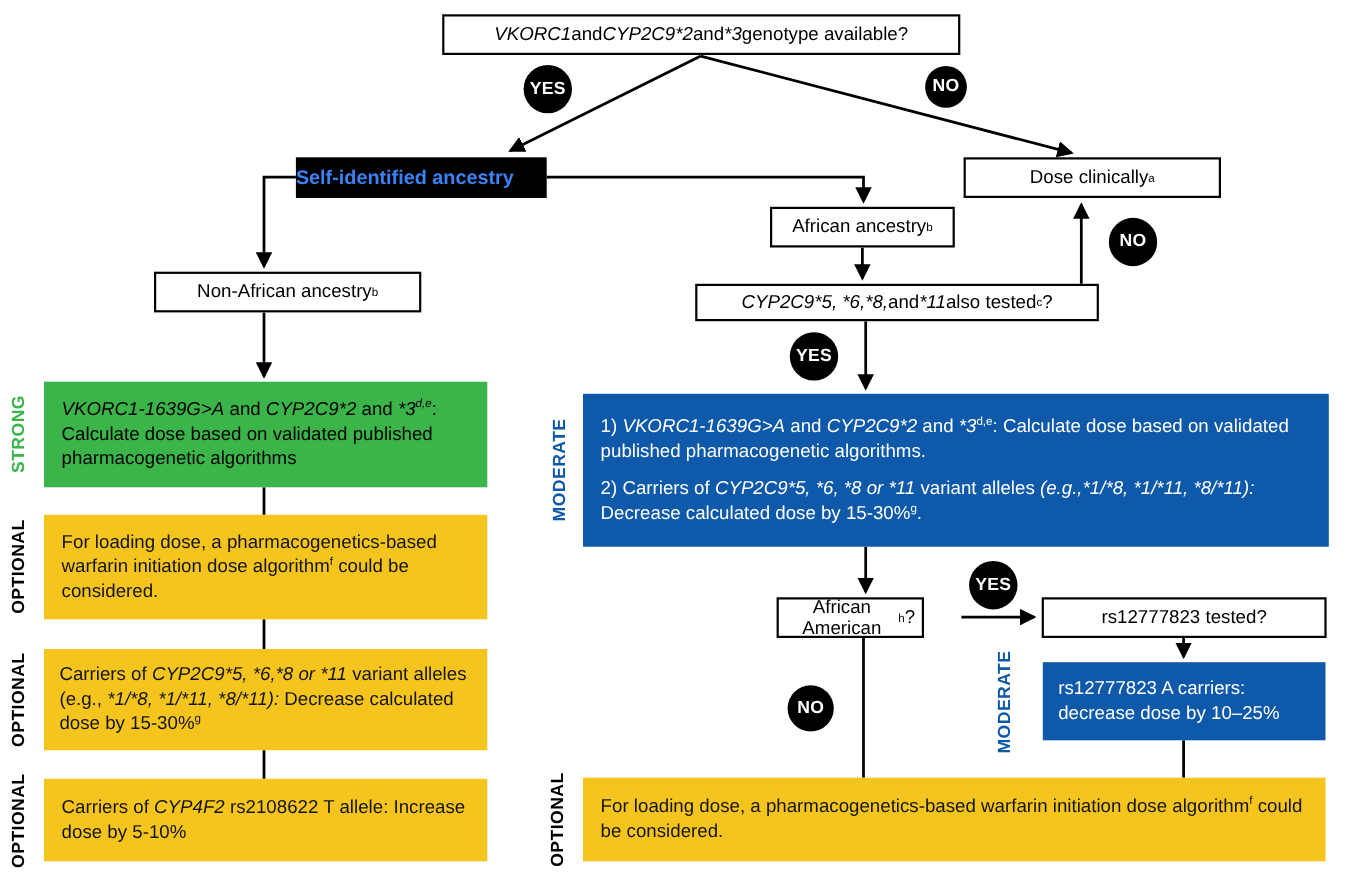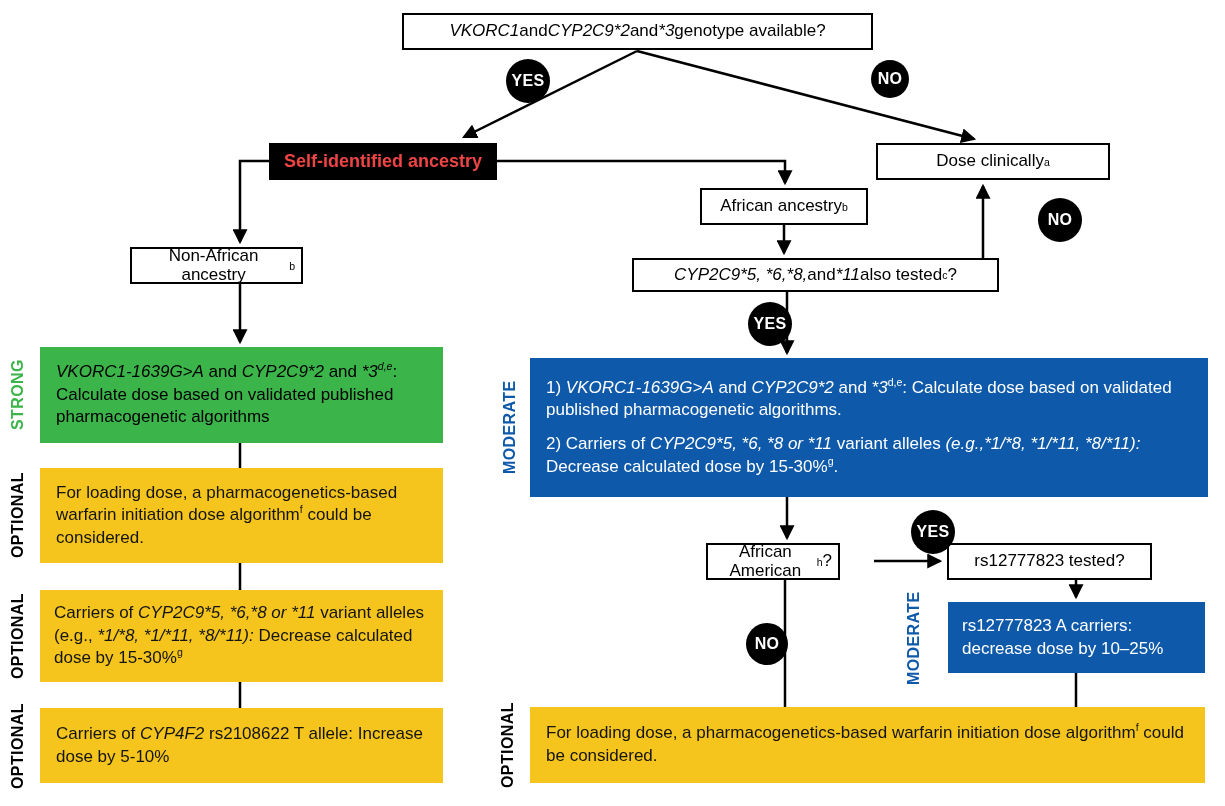--- a/index.html
+++ b/index.html
@@ -7,37 +7,37 @@
     position:relative;width:1225px;height:806px;background:#ffffff;
     font-family:"Liberation Sans",sans-serif;color:#000;overflow:hidden;
   }
   svg.connectors{position:absolute;left:0;top:0;width:1225px;height:806px;}
   .qbox{
     position:absolute;box-sizing:border-box;border:2px solid #000;background:#fff;
     display:flex;align-items:center;justify-content:center;text-align:center;
     font-size:17px;line-height:1.1;padding:2px 6px;
   }
   .blackbox{
-    position:absolute;box-sizing:border-box;background:#000;color:#ef4444;
-    display:flex;align-items:center;justify-content:center;text-align:center;
+    position:absolute;box-sizing:border-box;background:#000;color:#3b82f6;
+    display:flex;align-items:center;text-align:center;
     font-size:18px;font-weight:700;
   }
   .cbox{
     position:absolute;box-sizing:border-box;padding:10px 16px;
     display:flex;flex-direction:column;justify-content:center;
     font-size:17px;line-height:1.33;text-align:left;
   }
   .green{background:#3BB54A;color:#000000;}
   .blue{background:#0E59A9;color:#fff;}
   .yellow{background:#F5C51D;color:#141414;}
   .cbox .para + .para{margin-top:11px;}
   .badge{
     position:absolute;background:#000;color:#fff;border-radius:50%;
     display:flex;align-items:center;justify-content:center;
-    font-size:16px;font-weight:700;letter-spacing:0.3px;margin-left:30px;
+    font-size:16px;font-weight:700;letter-spacing:0.3px;
   }
   .side{
     position:absolute;width:28px;display:flex;align-items:center;justify-content:center;
     writing-mode:vertical-rl;transform:rotate(180deg);
     font-size:16px;font-weight:700;letter-spacing:0.4px;white-space:nowrap;
   }
   .side.green-t{color:#3BB54A;}
   .side.blue-t{color:#0E59A9;}
   .side.black-t{color:#000;}
   .it{font-style:italic;}
@@ -90,41 +90,41 @@
   <div class="qbox" style="left:876px;top:143px;width:234px;height:37px;">
       <span>Dose clinically</span>
       <sup>a</sup>
     </div>
 
   <div class="qbox" style="left:700px;top:188px;width:168px;height:37px;">
       <span>African ancestry</span>
       <sup>b</sup>
     </div>
 
-  <div class="qbox" style="left:130px;top:247px;width:173px;height:37px;">
+  <div class="qbox" style="left:140px;top:247px;width:243px;height:37px;">
       <span>Non-African ancestry</span>
       <sup>b</sup>
     </div>
 
   <div class="qbox" style="left:632px;top:258px;width:367px;height:34px;">
       <span class="it">CYP2C9*5, *6,*8,</span>
       <span> and </span>
       <span class="it">*11</span>
       <span> also tested</span>
       <sup>c</sup>
       <span>?</span>
     </div>
 
   <div class="qbox" style="left:706px;top:543px;width:134px;height:37px;">
       <span>African American</span>
       <sup>h</sup>
       <span>?</span>
     </div>
 
-  <div class="qbox" style="left:947px;top:543px;width:205px;height:37px;">
+  <div class="qbox" style="left:947px;top:543px;width:259px;height:37px;">
       <span>rs12777823 tested?</span>
     </div>
 
   <div class="cbox green" style="left:40px;top:347px;width:403px;height:96px;">
     <div class="para"><span class="it">VKORC1-1639G&gt;A</span><span> and </span><span class="it">CYP2C9*2</span><span> and </span><span class="it">*3</span><sup class="it">d,e</sup><span>: Calculate dose based on validated published pharmacogenetic algorithms</span></div>
   </div>
 
   <div class="cbox blue" style="left:530px;top:358px;width:678px;height:139px;">
     <div class="para"><span>1) </span><span class="it">VKORC1-1639G&gt;A</span><span> and </span><span class="it">CYP2C9*2</span><span> and </span><span class="it">*3</span><sup>d,e</sup><span>: Calculate dose based on validated published pharmacogenetic algorithms.</span></div>
     <div class="para"><span>2) Carriers of </span><span class="it">CYP2C9*5, *6, *8 or *11</span><span> variant alleles </span><span class="it">(e.g.,*1/*8, *1/*11, *8/*11):</span><span> Decrease calculated dose by 15-30%</span><sup>g</sup><span>.</span></div>

